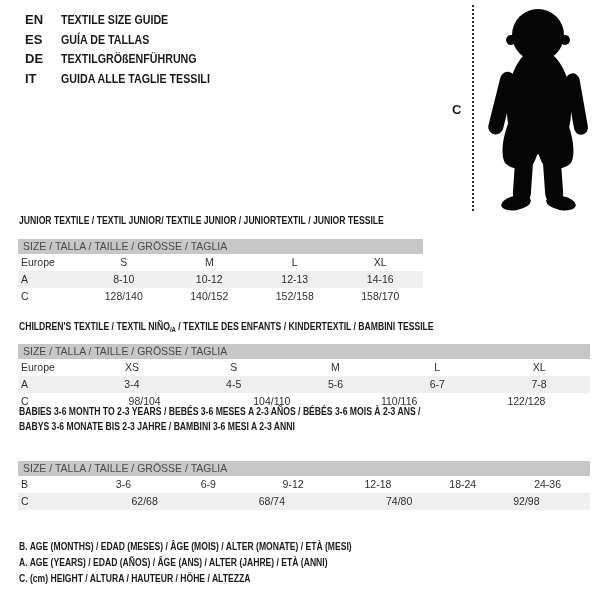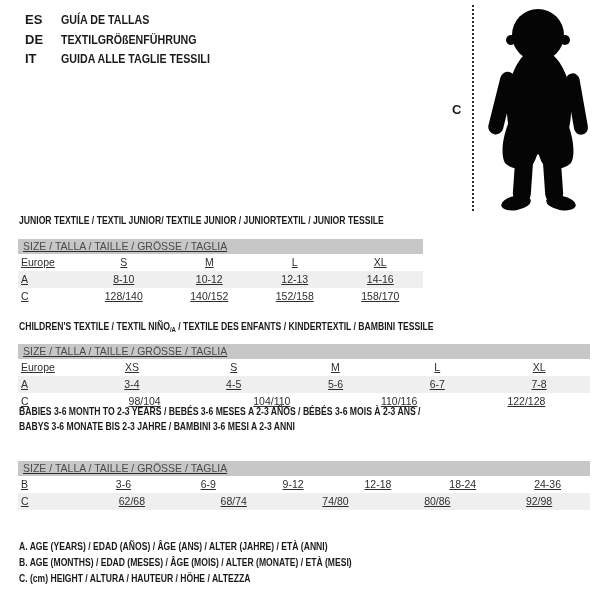--- a/index.html
+++ b/index.html
@@ -26,40 +26,44 @@
   .figure-area  { position:absolute; top:5px; left:450px; width:150px; height:210px; }
   .height-label { position:absolute; left:2px; top:97px; font-weight:bold; font-size:13px; }
   .measure-line { position:absolute; left:22px; top:0; height:206px;
                   border-left:2px dotted #2b2b2b; }
   .baby { position:absolute; left:36px; top:2px; }
 
   
   .sec-title { position:absolute; left:19px; line-height:14px; }
 
   
-  .size-table { position:absolute; left:18px; font-size:10.5px; color:#2e2e2e;text-decoration:underline; }
+  .size-table { position:absolute; left:18px; font-size:10.5px; color:#2e2e2e; }
   .bar  { background:#c7c7c7; color:#4a4a4a; height:15px; line-height:15px;
           padding-left:5px; font-size:10.5px; }
   .trow { display:flex; height:17px; line-height:17px; }
   .trow.alt { background:#efefef; }
   .tlabel { width:60px; padding-left:3px; flex:none; }
   .tcell  { flex:1; text-align:center; }
 
   
   .footnotes { position:absolute; top:537px; left:19px; }
   .fline { line-height:16px; height:16px; }
 
   .sub-small { font-size:8px; vertical-align:-2px; }
 </style>
 </head>
 <body>
 
 <div class="page">
 
   <div class="lang-list">
+    <div class="lang-row">
+      <span class="lang-code">EN</span>
+      <span class="cond82">TEXTILE SIZE GUIDE</span>
+    </div>
     <div class="lang-row">
       <span class="lang-code">ES</span>
       <span class="cond82">GUÍA DE TALLAS</span>
     </div>
     <div class="lang-row">
       <span class="lang-code">DE</span>
       <span class="cond82">TEXTILGRÖßENFÜHRUNG</span>
     </div>
     <div class="lang-row">
       <span class="lang-code">IT</span>
@@ -165,30 +169,29 @@
       <span class="tcell">9-12</span>
       <span class="tcell">12-18</span>
       <span class="tcell">18-24</span>
       <span class="tcell">24-36</span>
     </div>
     <div class="trow alt">
       <span class="tlabel">C</span>
       <span class="tcell">62/68</span>
       <span class="tcell">68/74</span>
       <span class="tcell">74/80</span>
-      <span class="tcell">80/86</span>
       <span class="tcell">92/98</span>
     </div>
   </div>
 
   <div class="footnotes">
     <div class="fline">
-      <span class="cond78">A. AGE (YEARS) / EDAD (AÑOS) / ÂGE (ANS) / ALTER (JAHRE) / ETÀ (ANNI)</span>
+      <span class="cond78">B. AGE (MONTHS) / EDAD (MESES) / ÂGE (MOIS) / ALTER (MONATE) / ETÀ (MESI)</span>
     </div>
     <div class="fline">
-      <span class="cond78">B. AGE (MONTHS) / EDAD (MESES) / ÂGE (MOIS) / ALTER (MONATE) / ETÀ (MESI)</span>
+      <span class="cond78">A. AGE (YEARS) / EDAD (AÑOS) / ÂGE (ANS) / ALTER (JAHRE) / ETÀ (ANNI)</span>
     </div>
     <div class="fline">
       <span class="cond78">C. (cm) HEIGHT / ALTURA / HAUTEUR / HÖHE / ALTEZZA</span>
     </div>
   </div>
 
 </div>
 
 </body></html>

